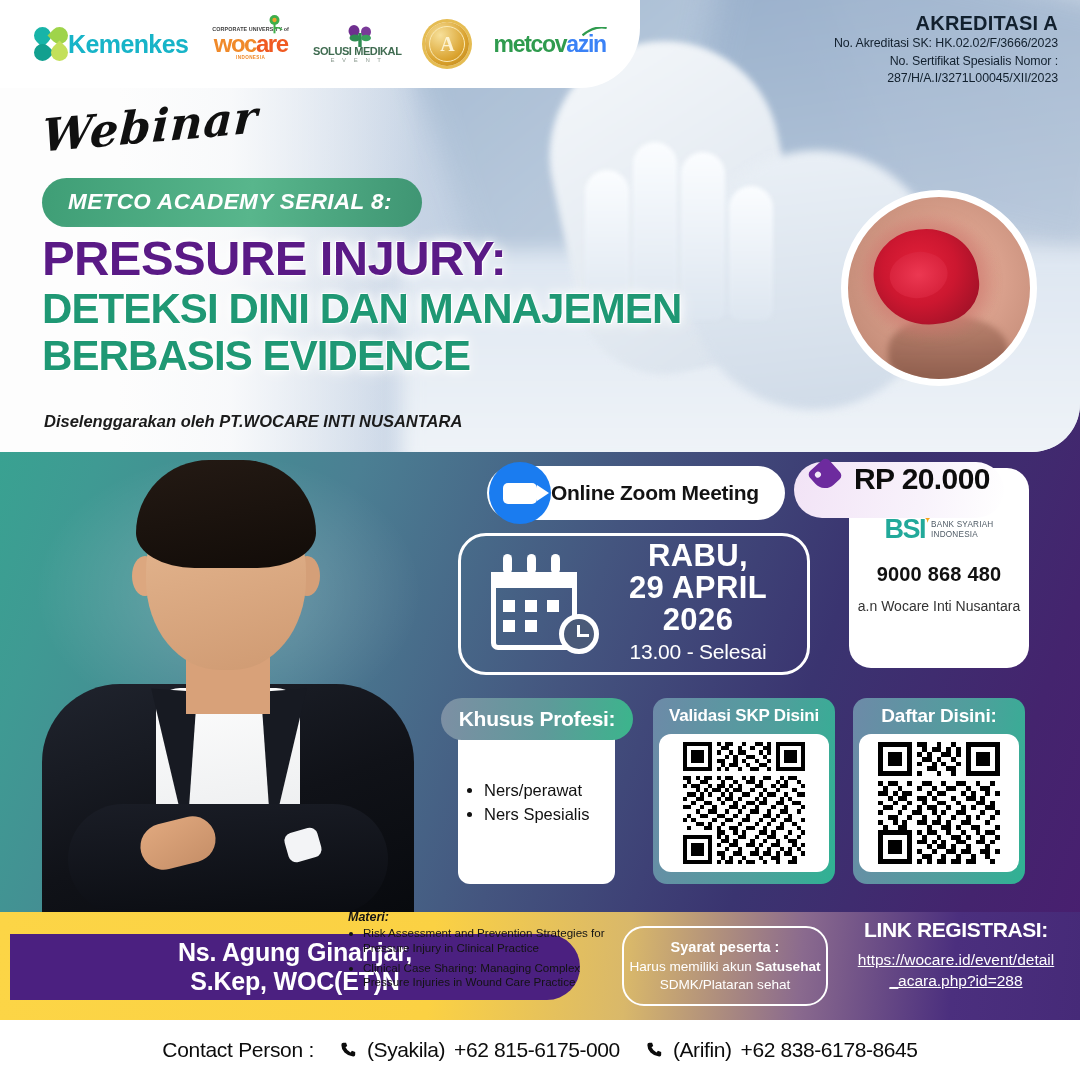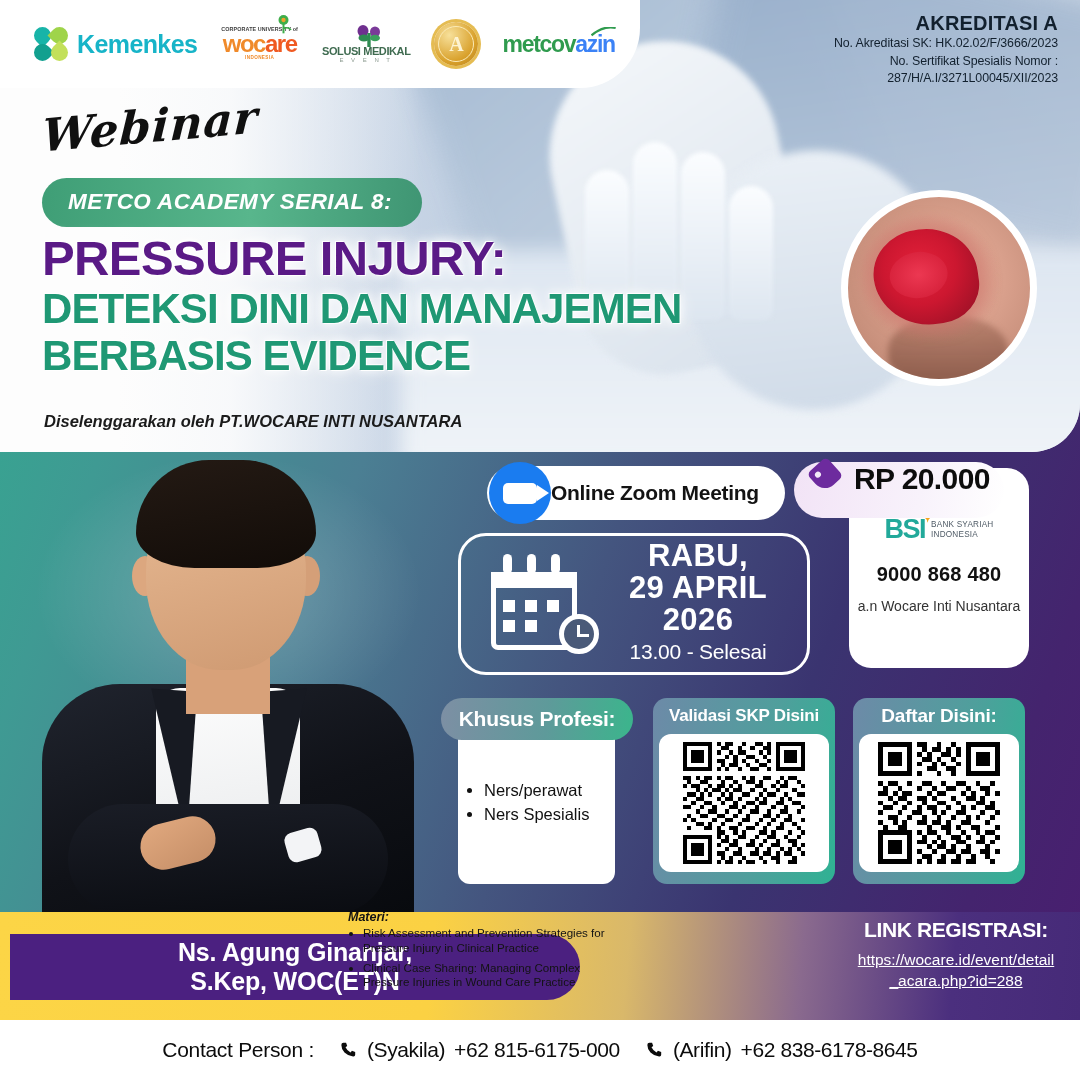--- a/index.html
+++ b/index.html
@@ -30,21 +30,21 @@
   .fingers{position:absolute;left:585px;top:120px;width:190px;height:200px;filter:blur(2px);}
   .fingers i{position:absolute;bottom:0;width:44px;border-radius:26px 26px 12px 12px;background:linear-gradient(180deg,#fbfdff,#dde6f0);display:block;}
   .bedbase{position:absolute;left:400px;top:250px;width:760px;height:220px;background:linear-gradient(180deg,#dde6f1,#f0f4f8);filter:blur(10px);}
   .heroFadeL{position:absolute;left:0;top:0;width:420px;height:452px;background:linear-gradient(90deg,#fdfdfd 28%,rgba(253,253,253,.88) 55%,rgba(253,253,253,0) 100%);}
 
   #logoBar{
     position:absolute;left:0;top:0;width:640px;height:88px;
     background:#ffffff;border-bottom-right-radius:60px;
     display:flex;align-items:center;gap:24px;padding-left:34px;z-index:6;
   }
-  .logoKem{display:flex;align-items:center;gap:9px;}
+  .logoKem{display:flex;align-items:center;}
   .kemMark{width:34px;height:34px;position:relative;}
   .kemMark span{position:absolute;width:17px;height:17px;border-radius:50% 50% 50% 0;}
   .kemTxt{font-size:25px;font-weight:bold;color:#17b4c8;letter-spacing:-.6px;}
   .logoWoc{display:flex;flex-direction:column;align-items:center;line-height:1;text-align:center;}
   .wocTop{font-size:5.4px;font-weight:bold;color:#3d3d3d;letter-spacing:.1px;}
   .wocMain{font-size:24px;font-weight:bold;color:#f08a2a;letter-spacing:-1.5px;position:relative;}
   .wocMain b{color:#f05a22;}
   .wocSub{font-size:4.6px;color:#f08a2a;font-weight:bold;letter-spacing:.4px;}
   .wocSprout{position:absolute;right:4px;top:-17px;width:17px;height:20px;}
   .logoSol{display:flex;flex-direction:column;align-items:center;line-height:1.1;}
@@ -770,20 +770,27 @@
   </div>
 
   <div id="materi">
     <div class="hd">Materi:</div>
     <ul>
       <li>Risk Assessment and Prevention Strategies for Pressure Injury in Clinical Practice</li>
       <li>Clinical Case Sharing: Managing Complex Pressure Injuries in Wound Care Practice</li>
     </ul>
   </div>
 
+  <div id="syarat">
+    <div class="t">Syarat peserta :</div>
+    <div class="l">
+      <span>Harus memiliki akun </span><b>Satusehat</b><br>
+      <span>SDMK/Plataran sehat</span>
+    </div>
+  </div>
 
   <div id="linkReg">
     <div class="t">LINK REGISTRASI:</div>
     <a class="u" href="#" style="color:#fff;">
       <span>https://wocare.id/event/detail</span>
       <span>_acara.php?id=288</span>
     </a>
   </div>
 
   <div id="footer">

